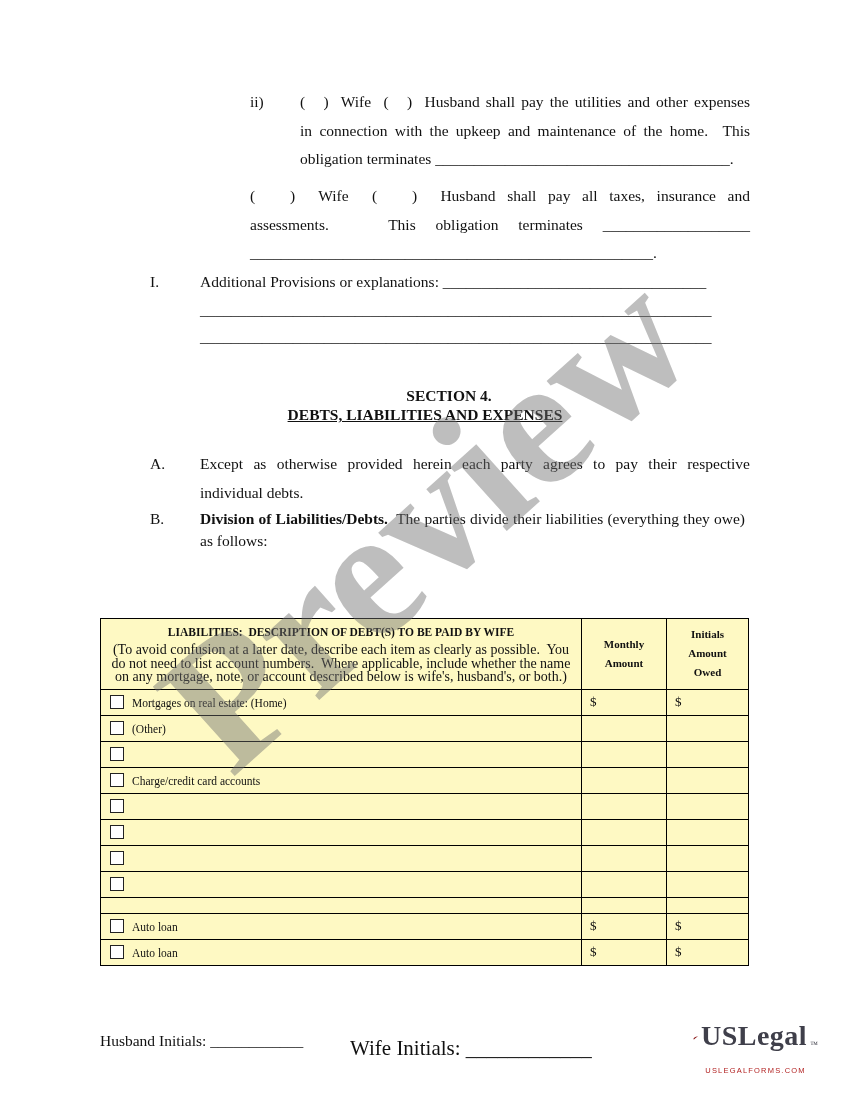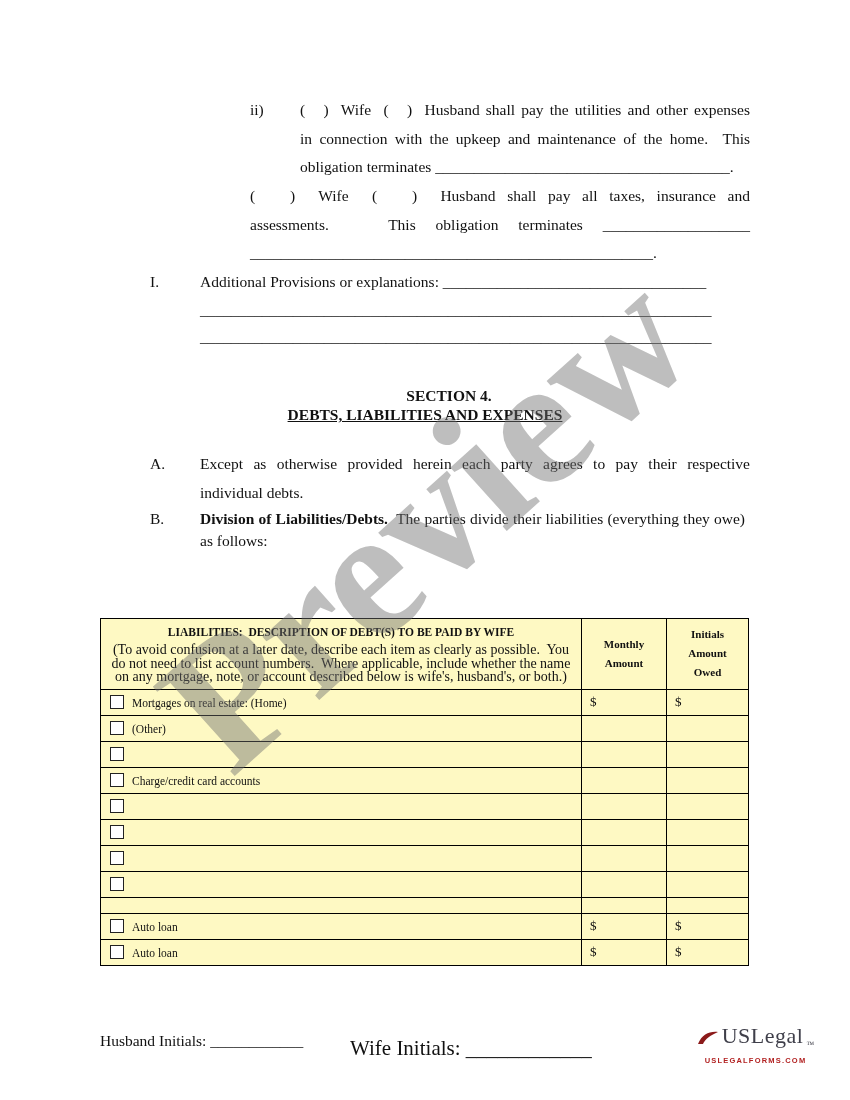--- a/index.html
+++ b/index.html
@@ -11,21 +11,21 @@
   .abs { position:absolute; }
 
   
   .item { display:flex; }
   .item .lab { flex:0 0 50px; line-height:28.5px; }
   .item .txt { flex:1; }
   .line  { line-height:28.5px; }
   .jline { text-align:justify; text-align-last:justify; }
   .lline { text-align:left; }
 
-  #blk-ii  { left:250px; top:96px;  width:500px; }
+  #blk-ii  { left:250px; top:88px;  width:500px; }
   #blk-iii { left:250px; top:182px; width:500px; }
   #blk-iii .lab { padding-left:26px; box-sizing:border-box; }
   #blk-I   { left:150px; top:268px; width:597px; }
   #blk-I .line { line-height:27.5px; }
 
   #heading { left:0; top:386px; width:850px; text-align:center; font-weight:bold; }
   #heading .h-title { font-size:15.5px; line-height:19px;padding-left:48px; }
   #heading .h-sub   { font-size:15.5px; line-height:19px; text-decoration:underline; }
 
   #blk-A { left:150px; top:450px; width:600px; }
@@ -51,23 +51,23 @@
   td.c2, td.c3 { height:25px; padding:0 0 0 8px; font-size:13px; vertical-align:middle; }
   tr.row-short td { height:15px; }
   .cbx { display:inline-block; width:12px; height:12px; border:1px solid #222; background:#fff; margin:0 8px 0 3px; vertical-align:-2px; }
 
   
   #footer { left:0; top:1028px; width:743px; height:60px; }
   .init-h { position:absolute; left:100px; top:4px; font-size:15.5px; }
   .init-w { position:absolute; left:350px; top:8px; font-size:21px; }
   .logo { position:absolute; left:693px; top:-6px; width:125px; text-align:center; }
   .logo-row { display:flex; align-items:flex-end; justify-content:center; gap:3px; }
-  .logo-main { font-family:"Liberation Serif", serif; font-weight:normal; font-size:22px; line-height:28px; color:#3f3f4a; letter-spacing:0.5px; }
+  .logo-main { font-family:"Liberation Serif", serif; font-weight:bold; font-size:28px; line-height:28px; color:#3f3f4a; letter-spacing:0.5px; }
   .logo-tm { font-size:8px; color:#3f3f4a; vertical-align:top; line-height:10px; }
-  .logo-sub { margin-top:6px; font-family:"Liberation Sans", sans-serif; font-size:7.5px; font-weight:bold; letter-spacing:1.2px; color:#b22222; }
+  .logo-sub { margin-top:16px; font-family:"Liberation Sans", sans-serif; font-size:7.5px; font-weight:normal; letter-spacing:1.2px; color:#b22222; }
   .eagle { display:inline-block; margin-bottom:4px; }
 
   
   #watermark {
     position:absolute; left:-10px; top:428px; width:870px; z-index:10;
     text-align:center; pointer-events:none;
     transform:rotate(-42deg); transform-origin:50% 50%;
     font-family:"Liberation Serif", serif; font-weight:bold;
     font-size:185px; line-height:185px; color:rgba(110,110,110,0.45);
   }

